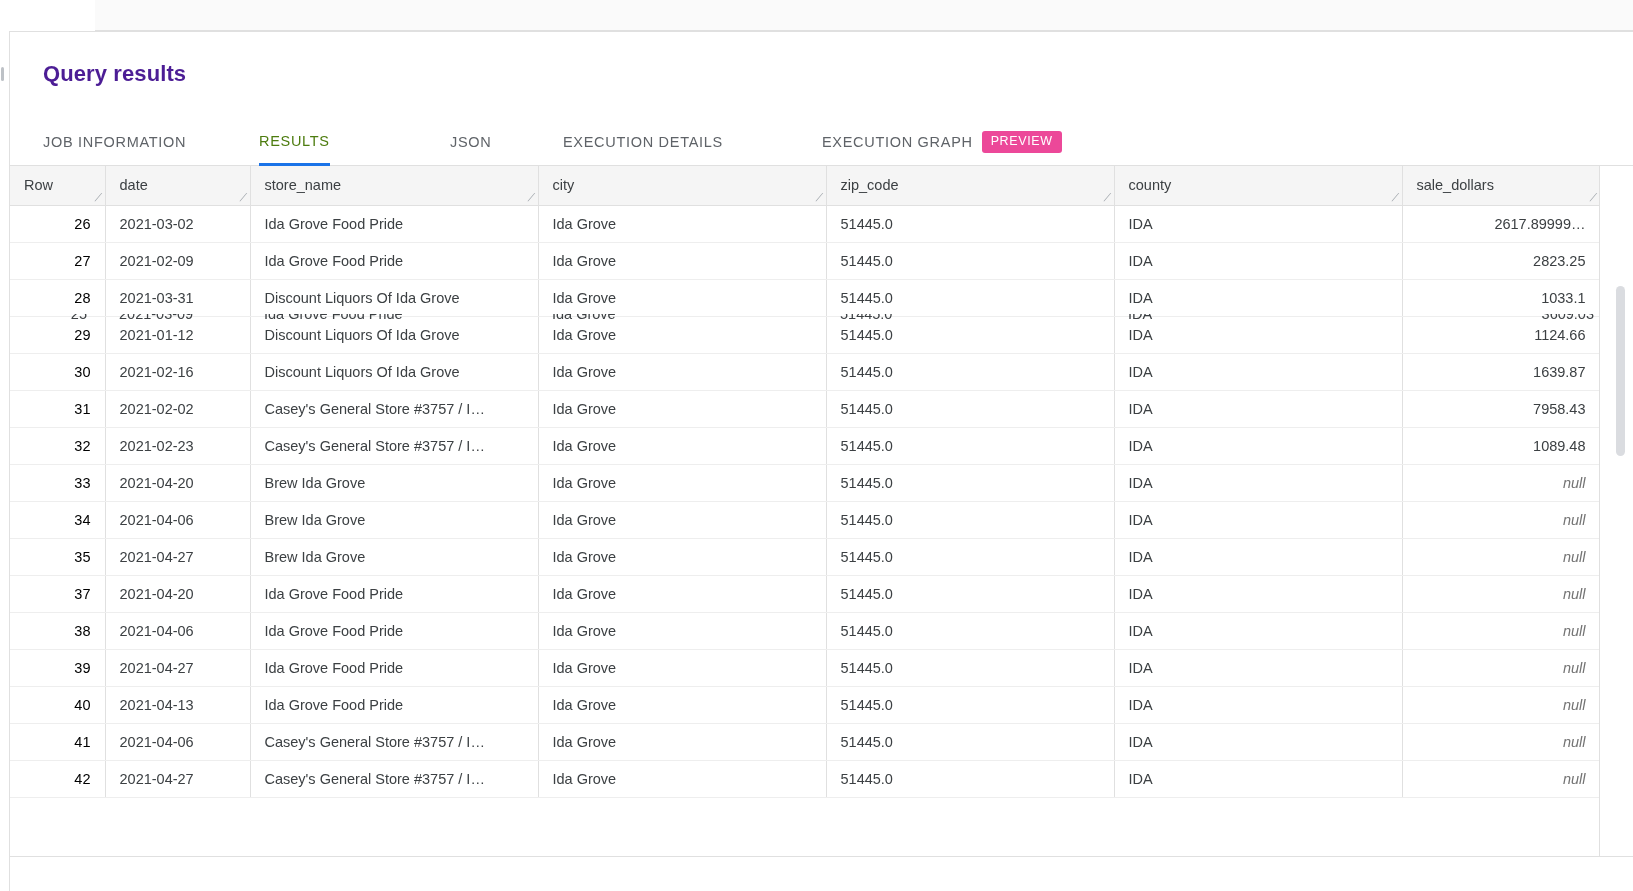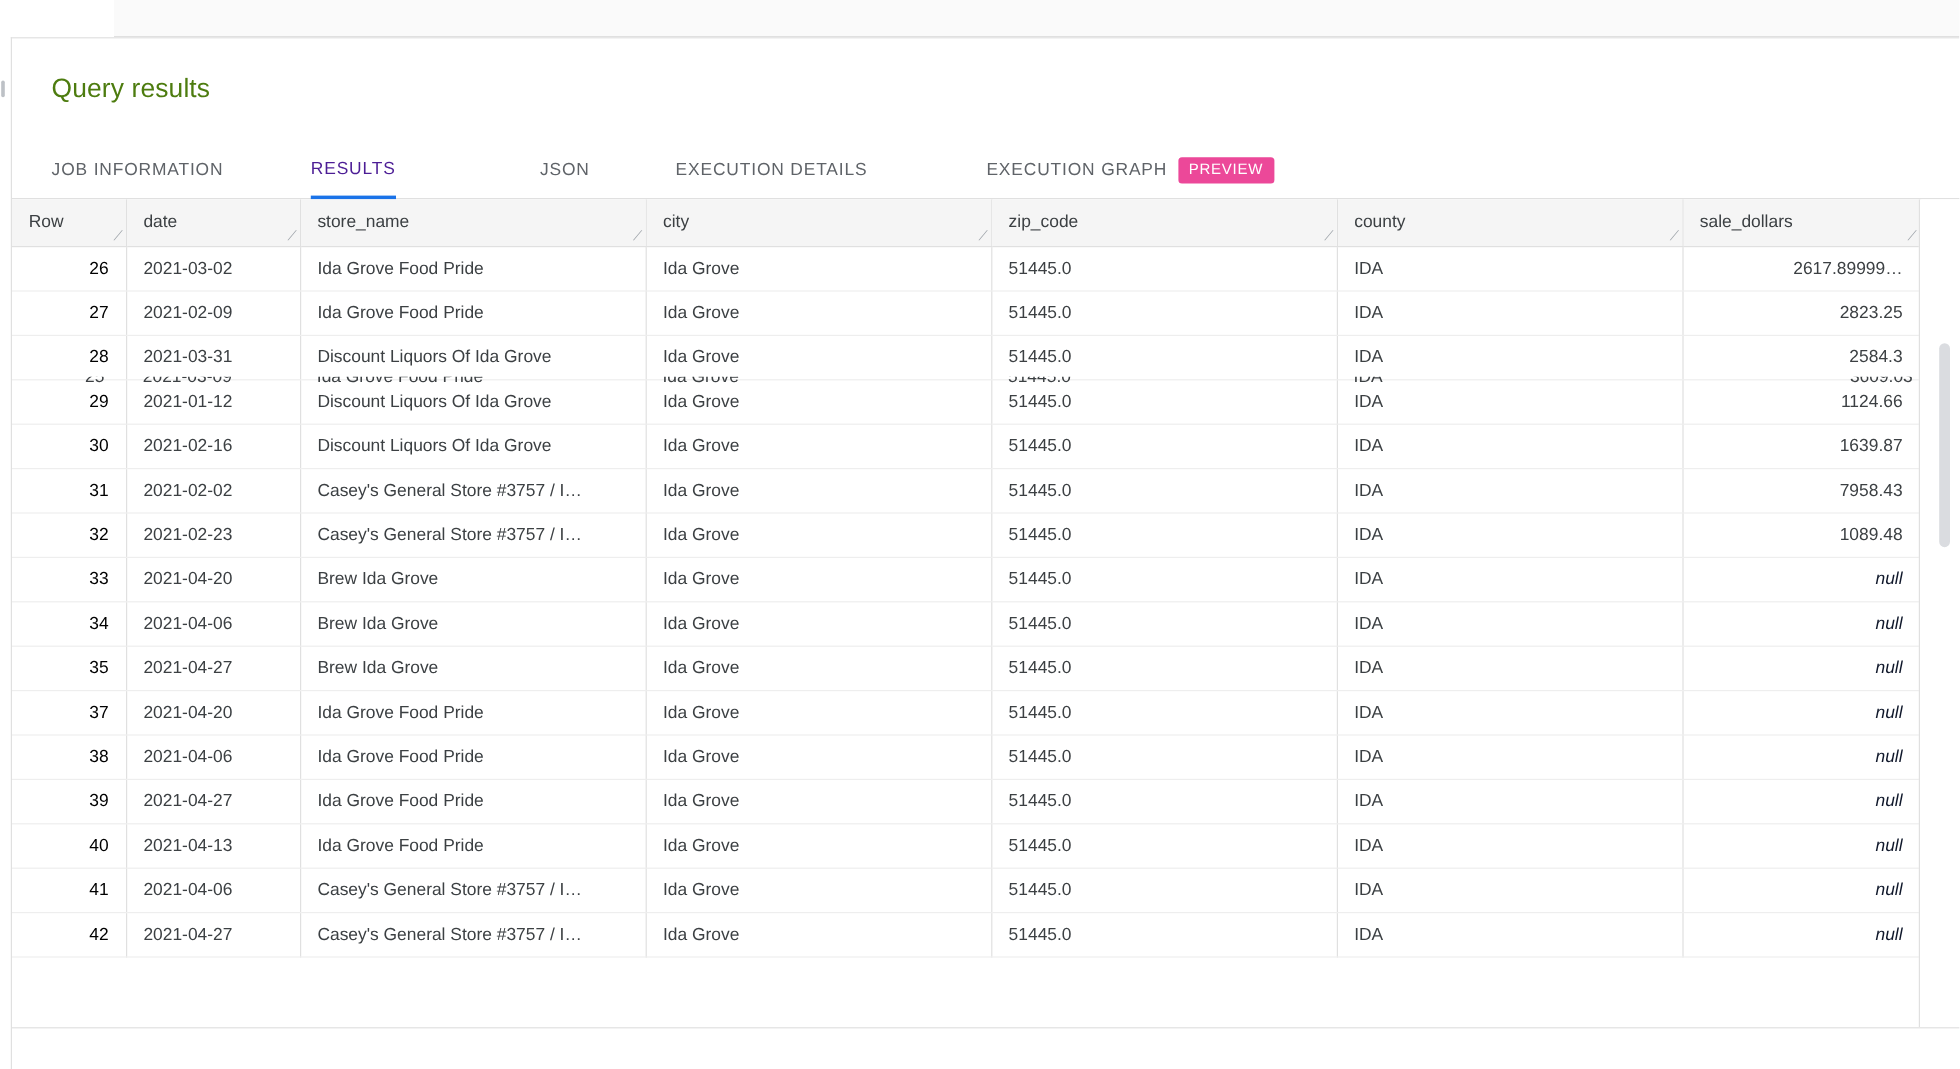--- a/index.html
+++ b/index.html
@@ -46,22 +46,22 @@
     border: 1px solid #e0e0e0;
     border-right: none;
     border-bottom: none;
     box-sizing: border-box;
   }
   .panel-title {
     position: absolute;
     left: 33px;
     top: 29px;
     font-size: 22px;
-    color: #4d7c0f;
-    font-weight: 400;
+    color: #4c1d95;
+    font-weight: 700;
     letter-spacing: 0.1px;
   }
   
   .tabbar {
     position: absolute;
     left: 0;
     top: 86px;
     width: 1624px;
     height: 48px;
     border-bottom: 1px solid #e0e0e0;
@@ -73,21 +73,21 @@
     height: 48px;
     display: flex;
     align-items: center;
     font-size: 14.5px;
     letter-spacing: 0.7px;
     color: #5f6368;
     cursor: pointer;
     white-space: nowrap;
   }
   .tab.active {
-    color: #4c1d95;
+    color: #4d7c0f;
     border-bottom: 3px solid #1a73e8;
     box-sizing: border-box;
   }
   .badge {
     display: inline-block;
     margin-left: 9px;
     background: #ec4899;
     color: #ffffff;
     font-size: 12.5px;
     letter-spacing: 0.6px;
@@ -152,21 +152,21 @@
   }
   td.row-num, th.row-num {
     text-align: right;
     color: #000000;
     padding-right: 18px;
   }
   th.row-num { text-align: left; padding-left: 18px;}
   td.num { text-align: right; }
   td.nul {
     text-align: right;
-    color: #0f172a;
+    color: #737373;
     font-style: italic;
   }
   .col-row { width: 95px; }
   .col-date { width: 145px; }
   .col-store { width: 288px; }
   .col-city { width: 288px; }
   .col-zip { width: 288px; }
   .col-county { width: 288px; }
   .col-sale { width: 198px; }
   .partial-top {
@@ -327,21 +327,21 @@
               <td class="col-county">IDA</td>
               <td class="col-sale num">2823.25</td>
             </tr>
             <tr>
               <td class="row-num col-row">28</td>
               <td class="col-date">2021-03-31</td>
               <td class="col-store">Discount Liquors Of Ida Grove</td>
               <td class="col-city">Ida Grove</td>
               <td class="col-zip">51445.0</td>
               <td class="col-county">IDA</td>
-              <td class="col-sale num">2584.3</td>
+              <td class="col-sale num">1033.1</td>
             </tr>
             <tr>
               <td class="row-num col-row">29</td>
               <td class="col-date">2021-01-12</td>
               <td class="col-store">Discount Liquors Of Ida Grove</td>
               <td class="col-city">Ida Grove</td>
               <td class="col-zip">51445.0</td>
               <td class="col-county">IDA</td>
               <td class="col-sale num">1124.66</td>
             </tr>

